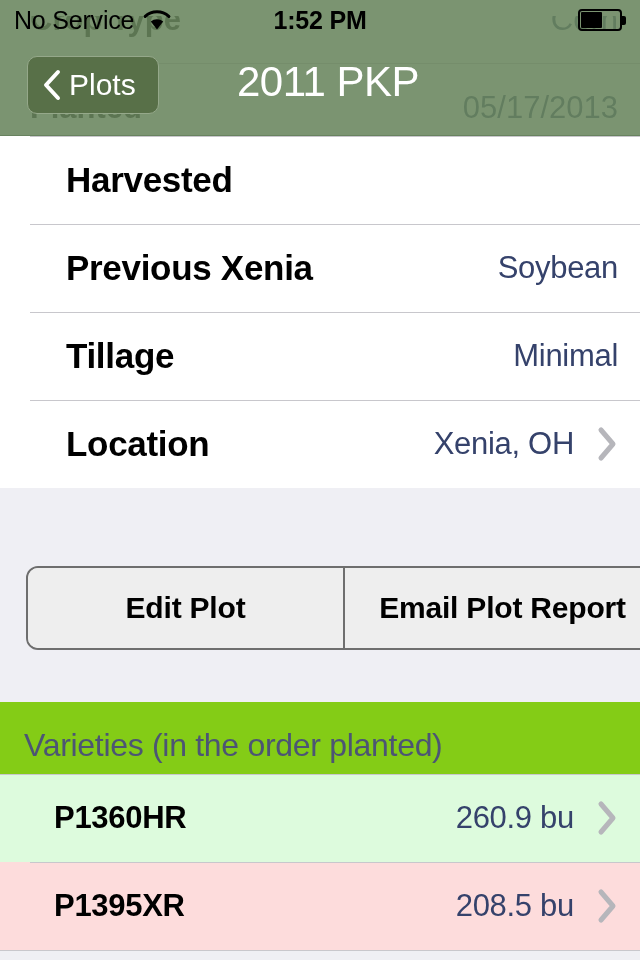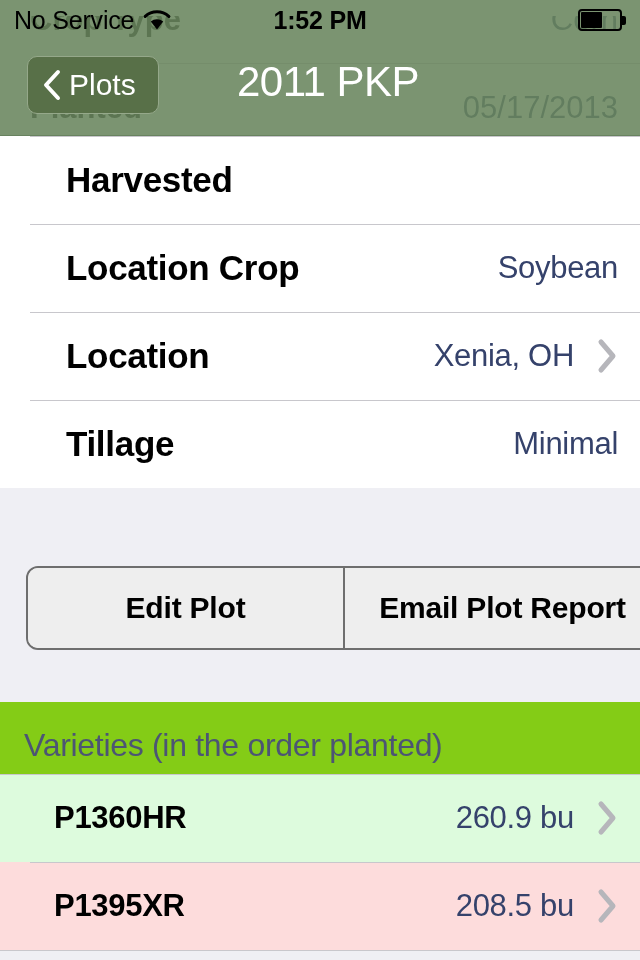--- a/index.html
+++ b/index.html
@@ -423,41 +423,41 @@
     <div class="white-group">
 
       <div class="row">
         <div class="row-sep"></div>
         <div class="row-label">Harvested</div>
         <div class="row-value plain"></div>
       </div>
 
       <div class="row">
         <div class="row-sep"></div>
-        <div class="row-label">Location Crop</div>
+        <div class="row-label">Previous Xenia</div>
         <div class="row-value plain">Soybean</div>
+      </div>
+
+      <div class="row">
+        <div class="row-sep"></div>
+        <div class="row-label">Tillage</div>
+        <div class="row-value plain">Minimal</div>
       </div>
 
       <div class="row">
         <div class="row-sep"></div>
         <div class="row-label">Location</div>
         <div class="row-value with-chevron">Xenia, OH</div>
         <div class="row-chevron">
           <svg width="22" height="36" viewBox="0 0 22 36">
             <path d="M5 4 L17 18 L5 32" stroke="#b6b6bb" stroke-width="5" fill="none" stroke-linecap="round" stroke-linejoin="round"></path>
           </svg>
         </div>
       </div>
 
-      <div class="row">
-        <div class="row-sep"></div>
-        <div class="row-label">Tillage</div>
-        <div class="row-value plain">Minimal</div>
-      </div>
-
     </div>
 
     <div class="gap" style="height:72px;"></div>
 
     <div class="seg-wrap">
       <div class="segmented">
         <div class="seg-btn">Edit Plot</div>
         <div class="seg-divider"></div>
         <div class="seg-btn">Email Plot Report</div>
       </div>

